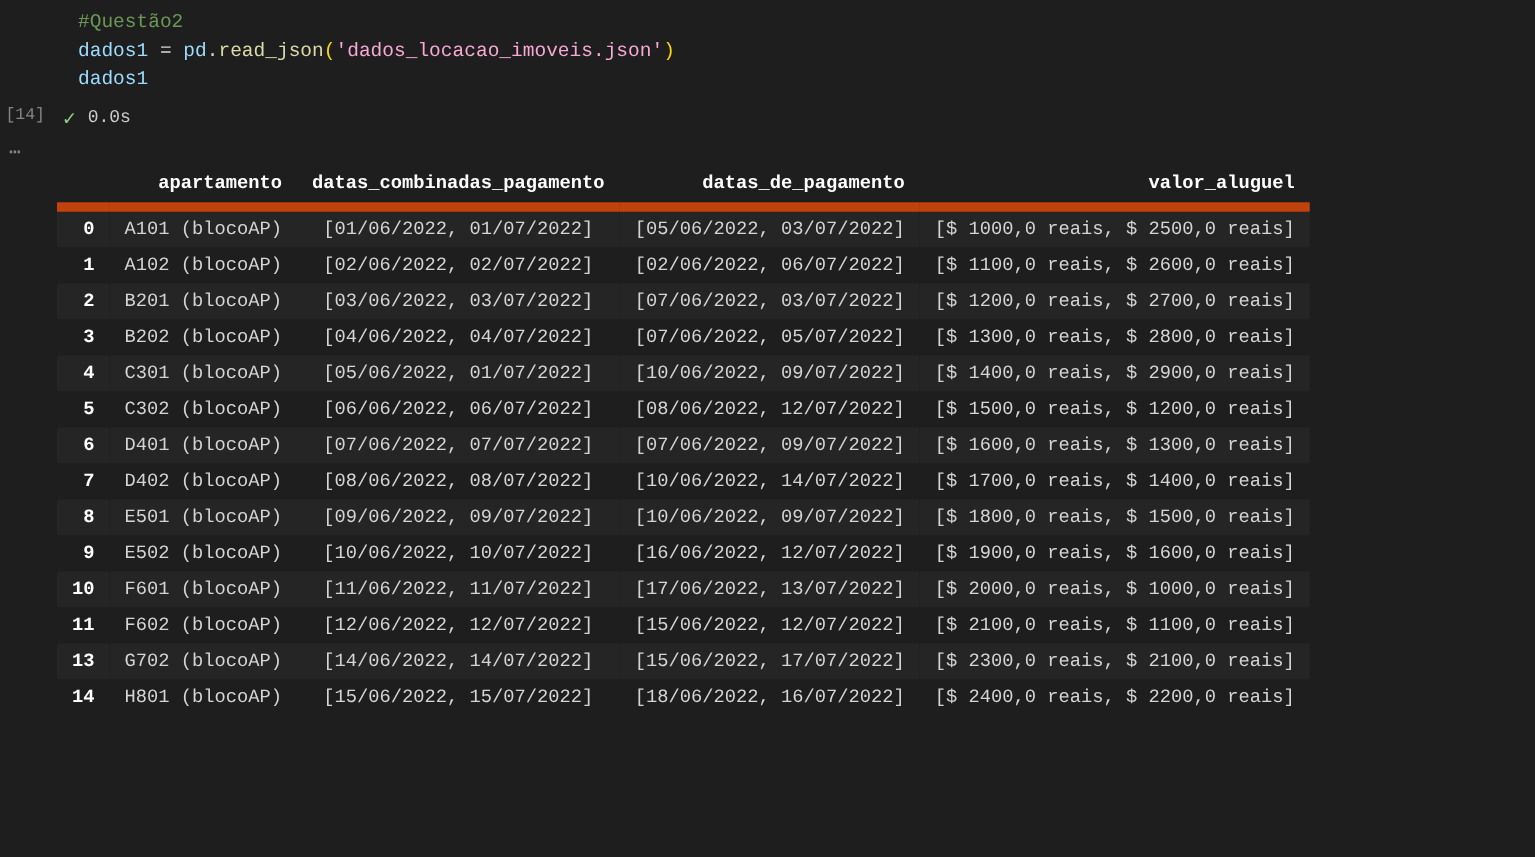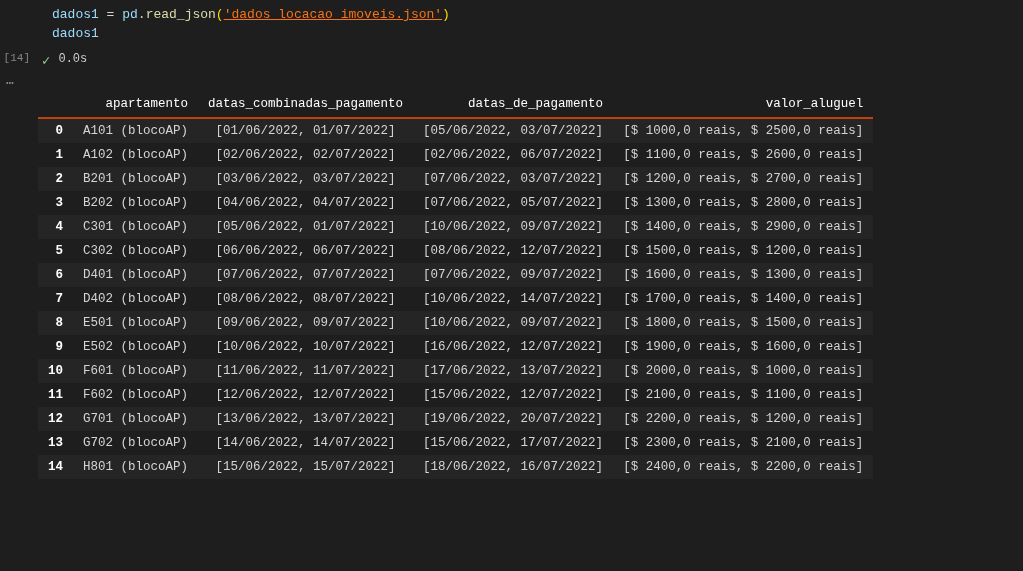--- a/index.html
+++ b/index.html
@@ -16,21 +16,21 @@
       padding: 6px 0 6px 52px;
       font-family: Consolas, "Courier New", monospace;
       font-size: 13px;
       line-height: 1.45;
     }
     .comment { color: #6a9955; }
     .var { color: #9cdcfe; margin-top: 37px; }
     .op { color: #d4d4d4; }
     .obj { color: #9cdcfe; }
     .method { color: #dcdcaa; }
-    .string { color: #f97316; text-decoration: underline; }
+    .string { color: #f9a8d4; }
     .bracket1 { color: #ffd700; }
     .bracket2 { color: #da70d6; }
     .exec-row {
       display: flex;
       padding: 2px 0 6px 0;
       font-size: 11px;
       color: #cccccc;
     }
     .exec-cell-num {
       width: 38px;
@@ -47,24 +47,24 @@
     .exec-time { color: #cccccc; font-size: 12px; }
     .ellipsis { color: #858585; font-size: 13px; padding-left: 6px; }
     .table-wrap { padding: 0 0 0 38px; }
     table {
       border-collapse: collapse;
       font-size: 12.5px;
       color: #d4d4d4;
     }
     thead th {
       text-align: right;
-      font-weight: 400;
+      font-weight: 700;
       color: #ffffff;
       padding: 6px 10px;
-      border-bottom: 2px solid #c2410c;
+      border-bottom: 6px solid #c2410c;
       background: #1e1e1e;
     }
     tbody th {
       text-align: right;
       font-weight: 700;
       color: #ffffff;
       padding: 5px 10px;
     }
     tbody td {
       text-align: center;
@@ -72,20 +72,21 @@
       white-space: nowrap;
     }
     tbody tr:nth-child(odd) { background: #252526; }
     tbody tr:nth-child(even) { background: #1e1e1e; }
     thead tr th:first-child { background: #1e1e1e; }
   </style>
 </head>
 <body>
 
 <div class="code-block">
+  <div><span class="comment">#Questão2</span></div>
   <div>
     <span class="var">dados1</span><span class="op"> = </span><span class="obj">pd</span><span class="op">.</span><span class="method">read_json</span><span class="bracket1">(</span><span class="string">'dados_locacao_imoveis.json'</span><span class="bracket1">)</span>
   </div>
   <div><span class="var">dados1</span></div>
 </div>
 
 <div class="exec-row">
   <div class="exec-cell-num">[14]</div>
   <span class="check-icon">✓</span>
   <span class="exec-time">0.0s</span>
@@ -183,27 +184,20 @@
           <td>[$ 2000,0 reais, $ 1000,0 reais]</td>
         </tr>
         <tr>
           <th>11</th>
           <td>F602 (blocoAP)</td>
           <td>[12/06/2022, 12/07/2022]</td>
           <td>[15/06/2022, 12/07/2022]</td>
           <td>[$ 2100,0 reais, $ 1100,0 reais]</td>
         </tr>
         <tr>
-          <th>12</th>
-          <td>G701 (blocoAP)</td>
-          <td>[13/06/2022, 13/07/2022]</td>
-          <td>[19/06/2022, 20/07/2022]</td>
-          <td>[$ 2200,0 reais, $ 1200,0 reais]</td>
-        </tr>
-        <tr>
           <th>13</th>
           <td>G702 (blocoAP)</td>
           <td>[14/06/2022, 14/07/2022]</td>
           <td>[15/06/2022, 17/07/2022]</td>
           <td>[$ 2300,0 reais, $ 2100,0 reais]</td>
         </tr>
         <tr>
           <th>14</th>
           <td>H801 (blocoAP)</td>
           <td>[15/06/2022, 15/07/2022]</td>

